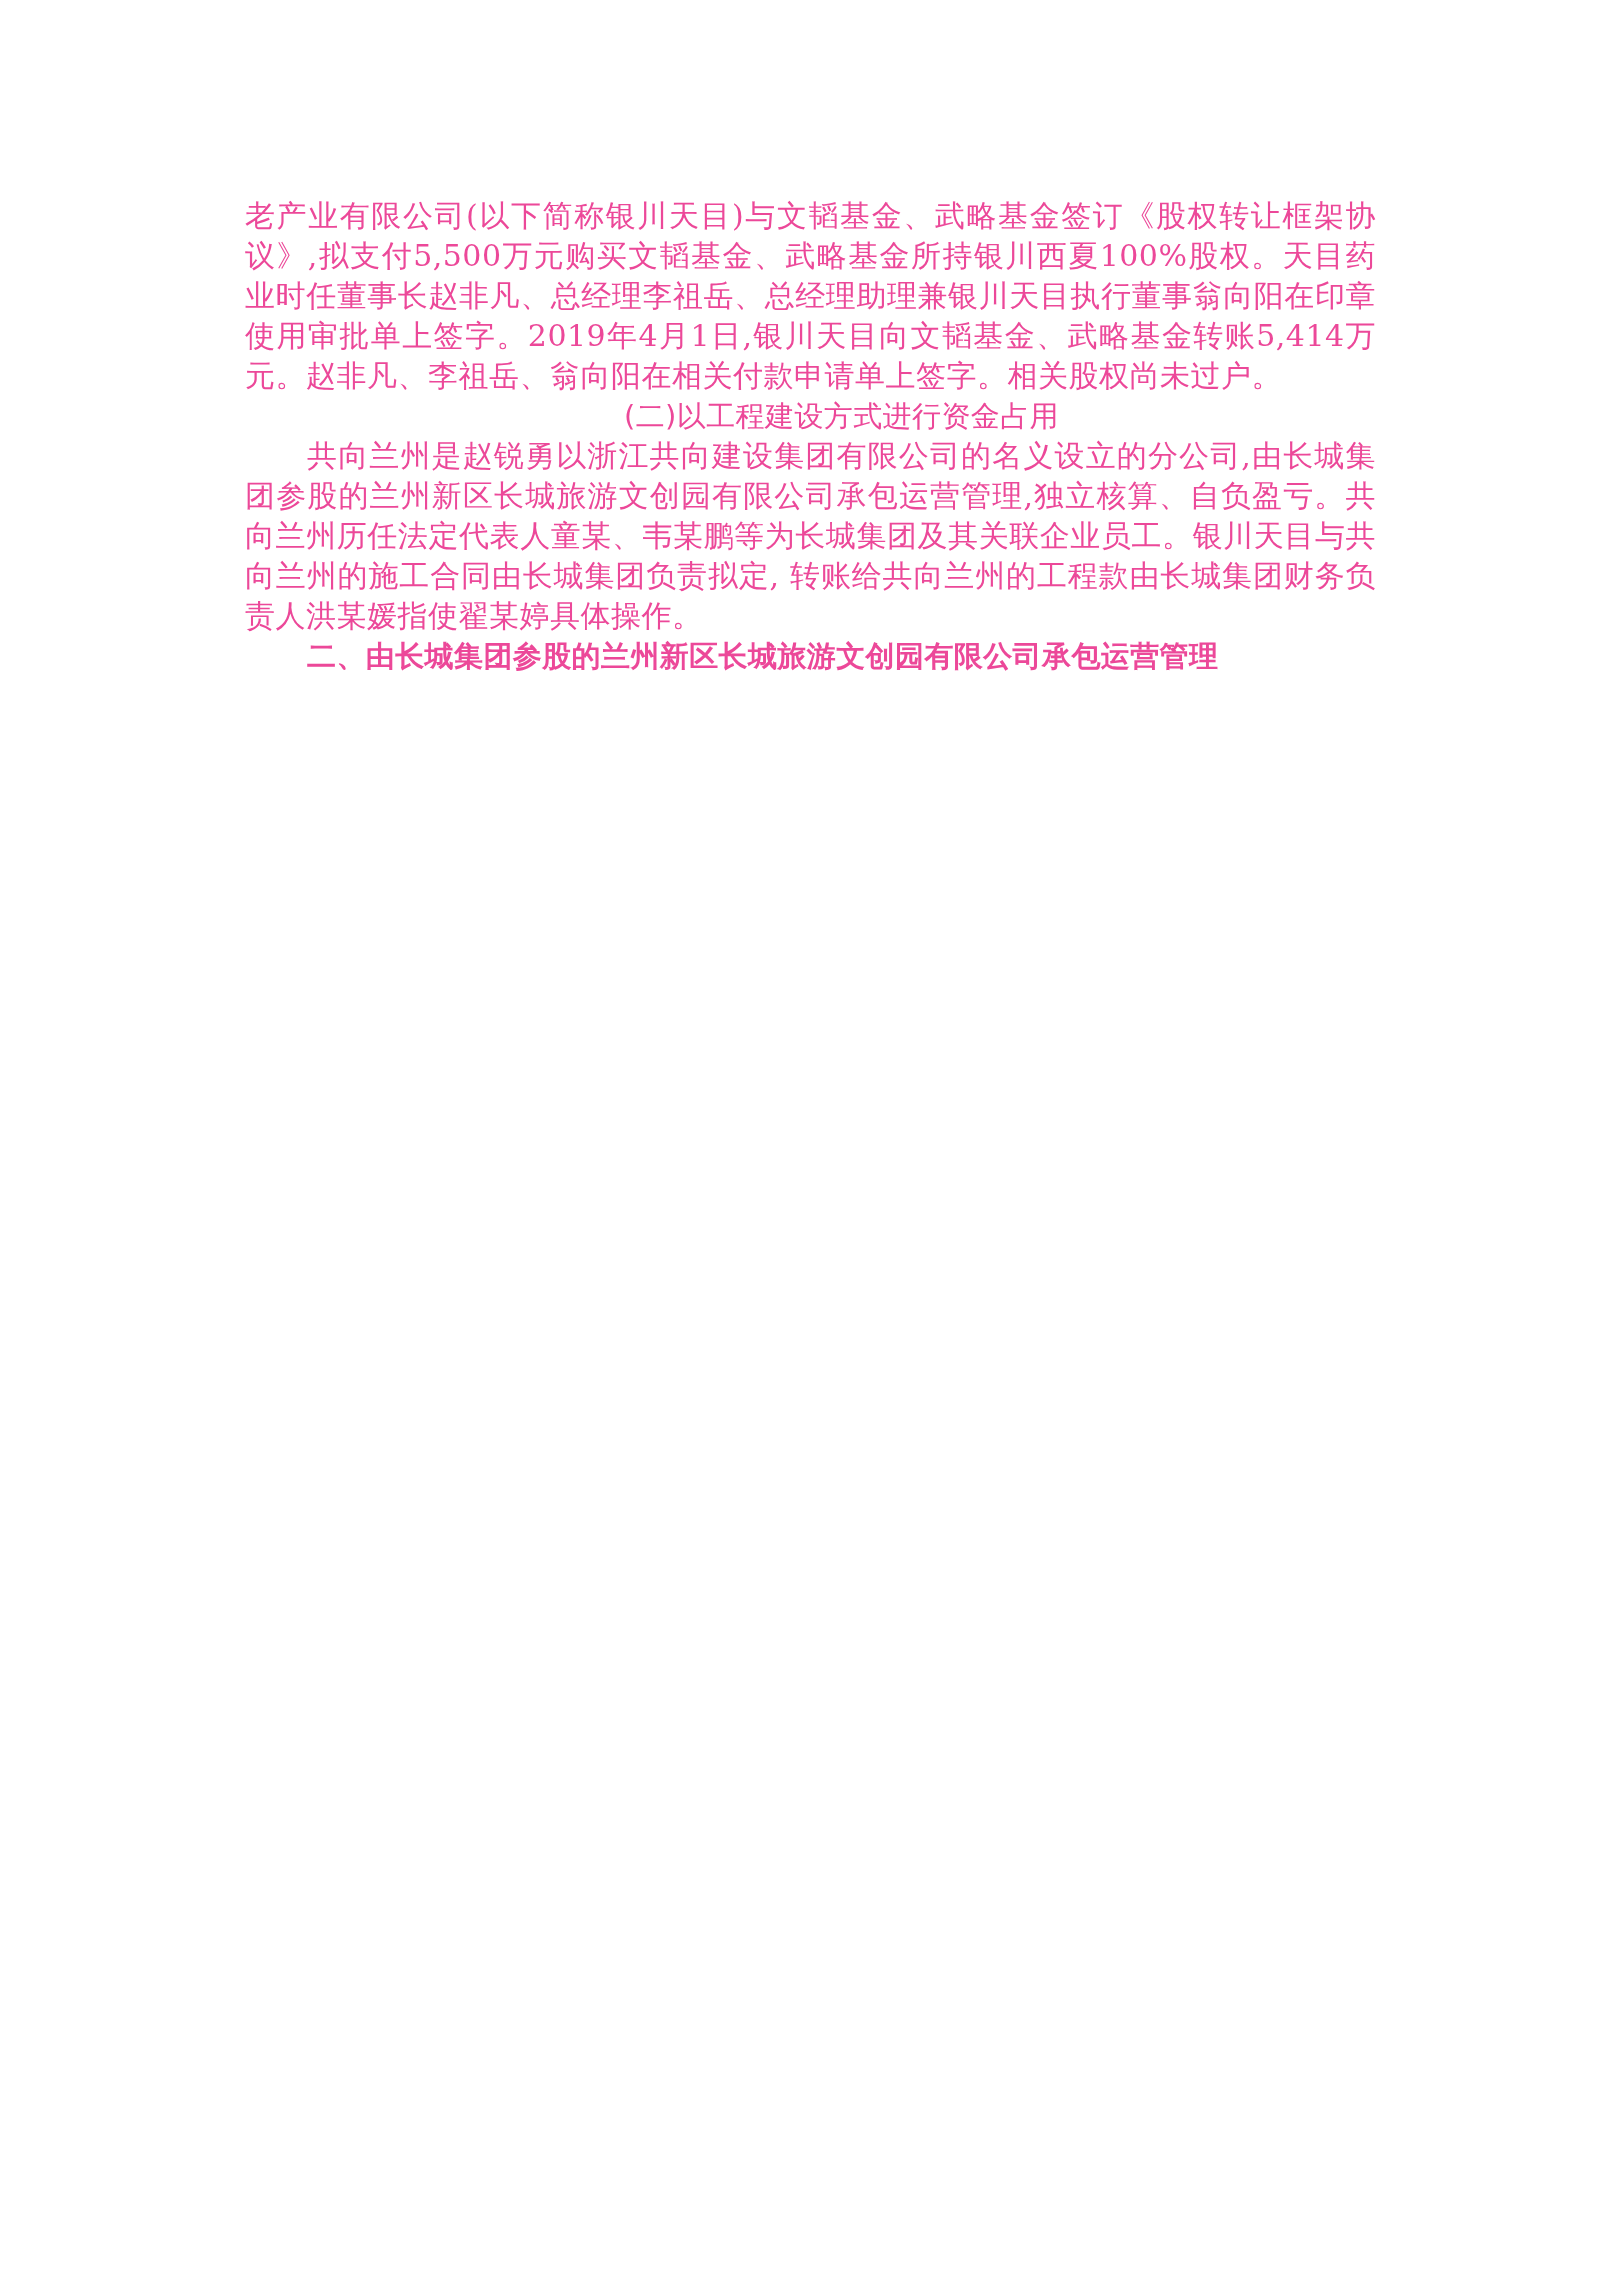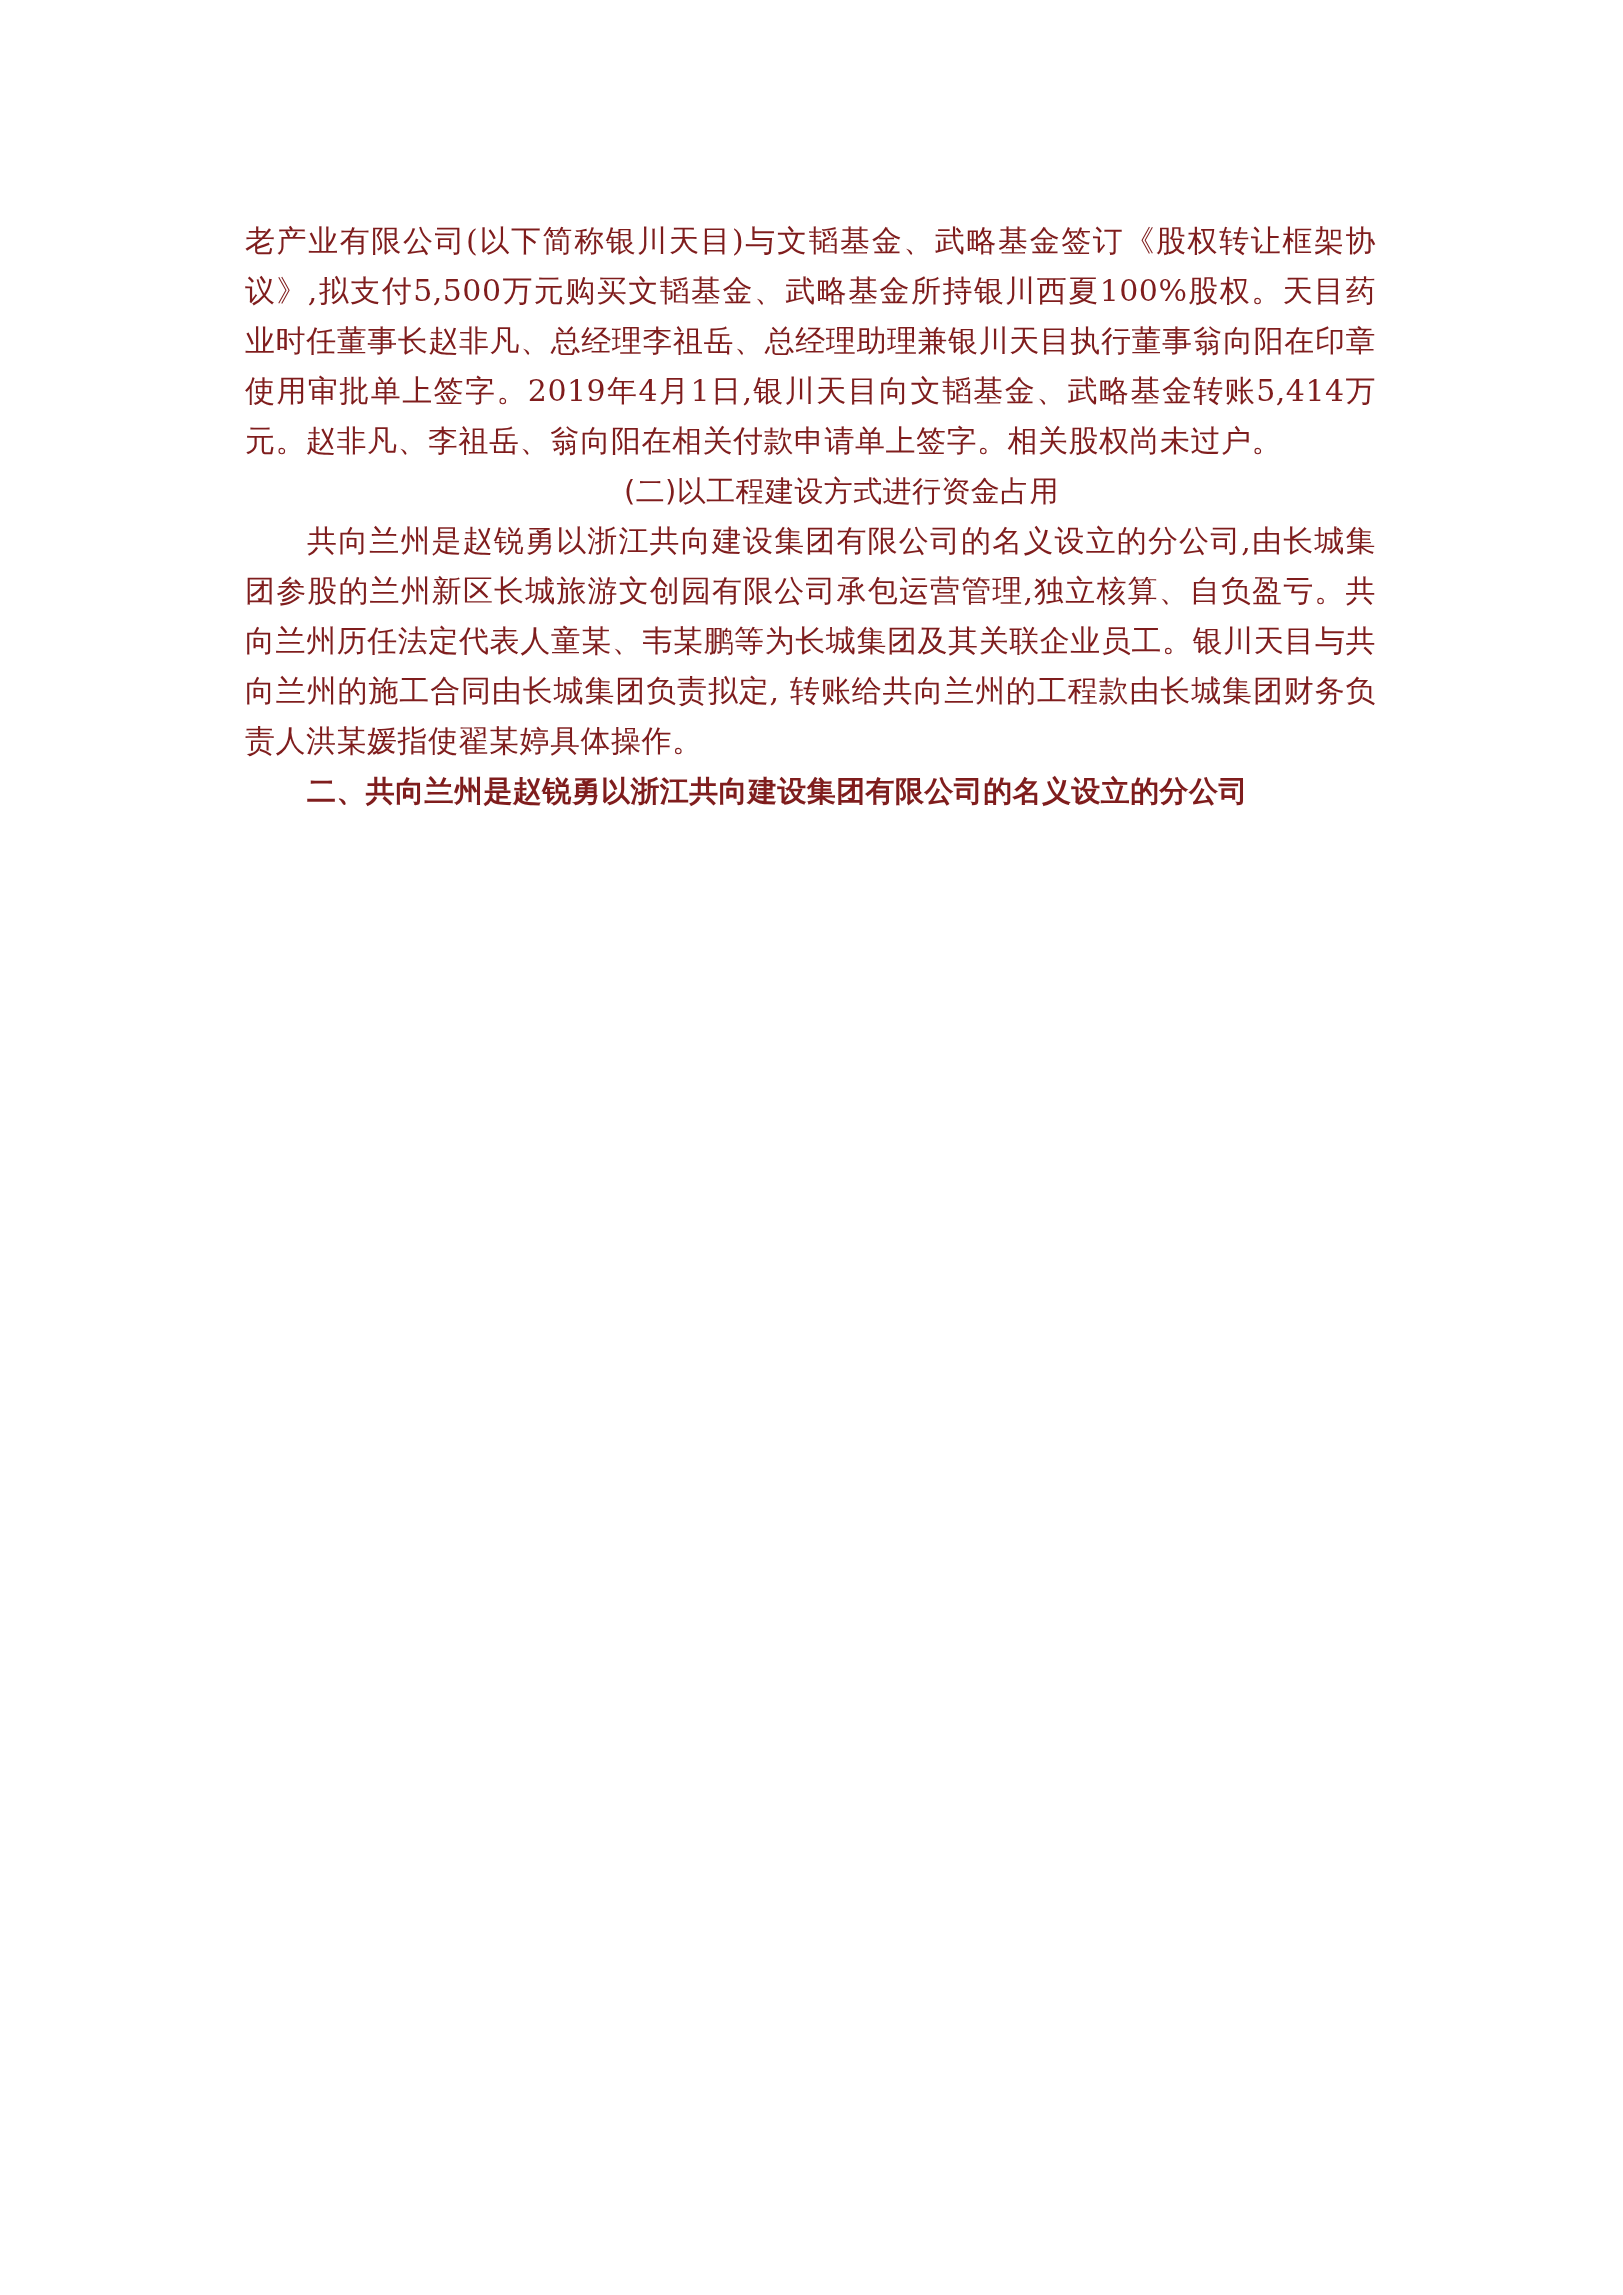--- a/index.html
+++ b/index.html
@@ -9,26 +9,26 @@
   }
   body {
     width: 1623px;
     height: 2295px;
     position: relative;
     overflow: hidden;
   }
   .page {
     position: absolute;
     left: 245px;
-    top: 216px;
+    top: 196px;
     width: 1131px;
-    color: #7f1d1d;
+    color: #ec4899;
     font-family: "DejaVu Serif", "Liberation Serif", serif;
     font-size: 30px;
-    line-height: 50px;
+    line-height: 40px;
   }
   .para {
     margin: 0;
     text-align: justify;
     text-justify: inter-character;
     letter-spacing: 0.5px;
   }
   .para.indent {
     text-indent: 62px;
   }
@@ -50,15 +50,15 @@
     white-space: nowrap;
   }
 </style>
 </head>
 <body>
 
 <div class="page">
   <p class="para">老产业有限公司(以下简称银川天目)与文韬基金、武略基金签订《股权转让框架协议》,拟支付5,500万元购买文韬基金、武略基金所持银川西夏100%股权。天目药业时任董事长赵非凡、总经理李祖岳、总经理助理兼银川天目执行董事翁向阳在印章使用审批单上签字。2019年4月1日,银川天目向文韬基金、武略基金转账5,414万元。赵非凡、李祖岳、翁向阳在相关付款申请单上签字。相关股权尚未过户。</p>
   <p class="subheading">(二)以工程建设方式进行资金占用</p>
   <p class="para indent">共向兰州是赵锐勇以浙江共向建设集团有限公司的名义设立的分公司,由长城集团参股的兰州新区长城旅游文创园有限公司承包运营管理,独立核算、自负盈亏。共向兰州历任法定代表人童某、韦某鹏等为长城集团及其关联企业员工。银川天目与共向兰州的施工合同由长城集团负责拟定, 转账给共向兰州的工程款由长城集团财务负责人洪某媛指使翟某婷具体操作。</p>
-  <p class="section-heading">二、共向兰州是赵锐勇以浙江共向建设集团有限公司的名义设立的分公司</p>
+  <p class="section-heading">二、由长城集团参股的兰州新区长城旅游文创园有限公司承包运营管理</p>
 </div>
 
 
 </body></html>

